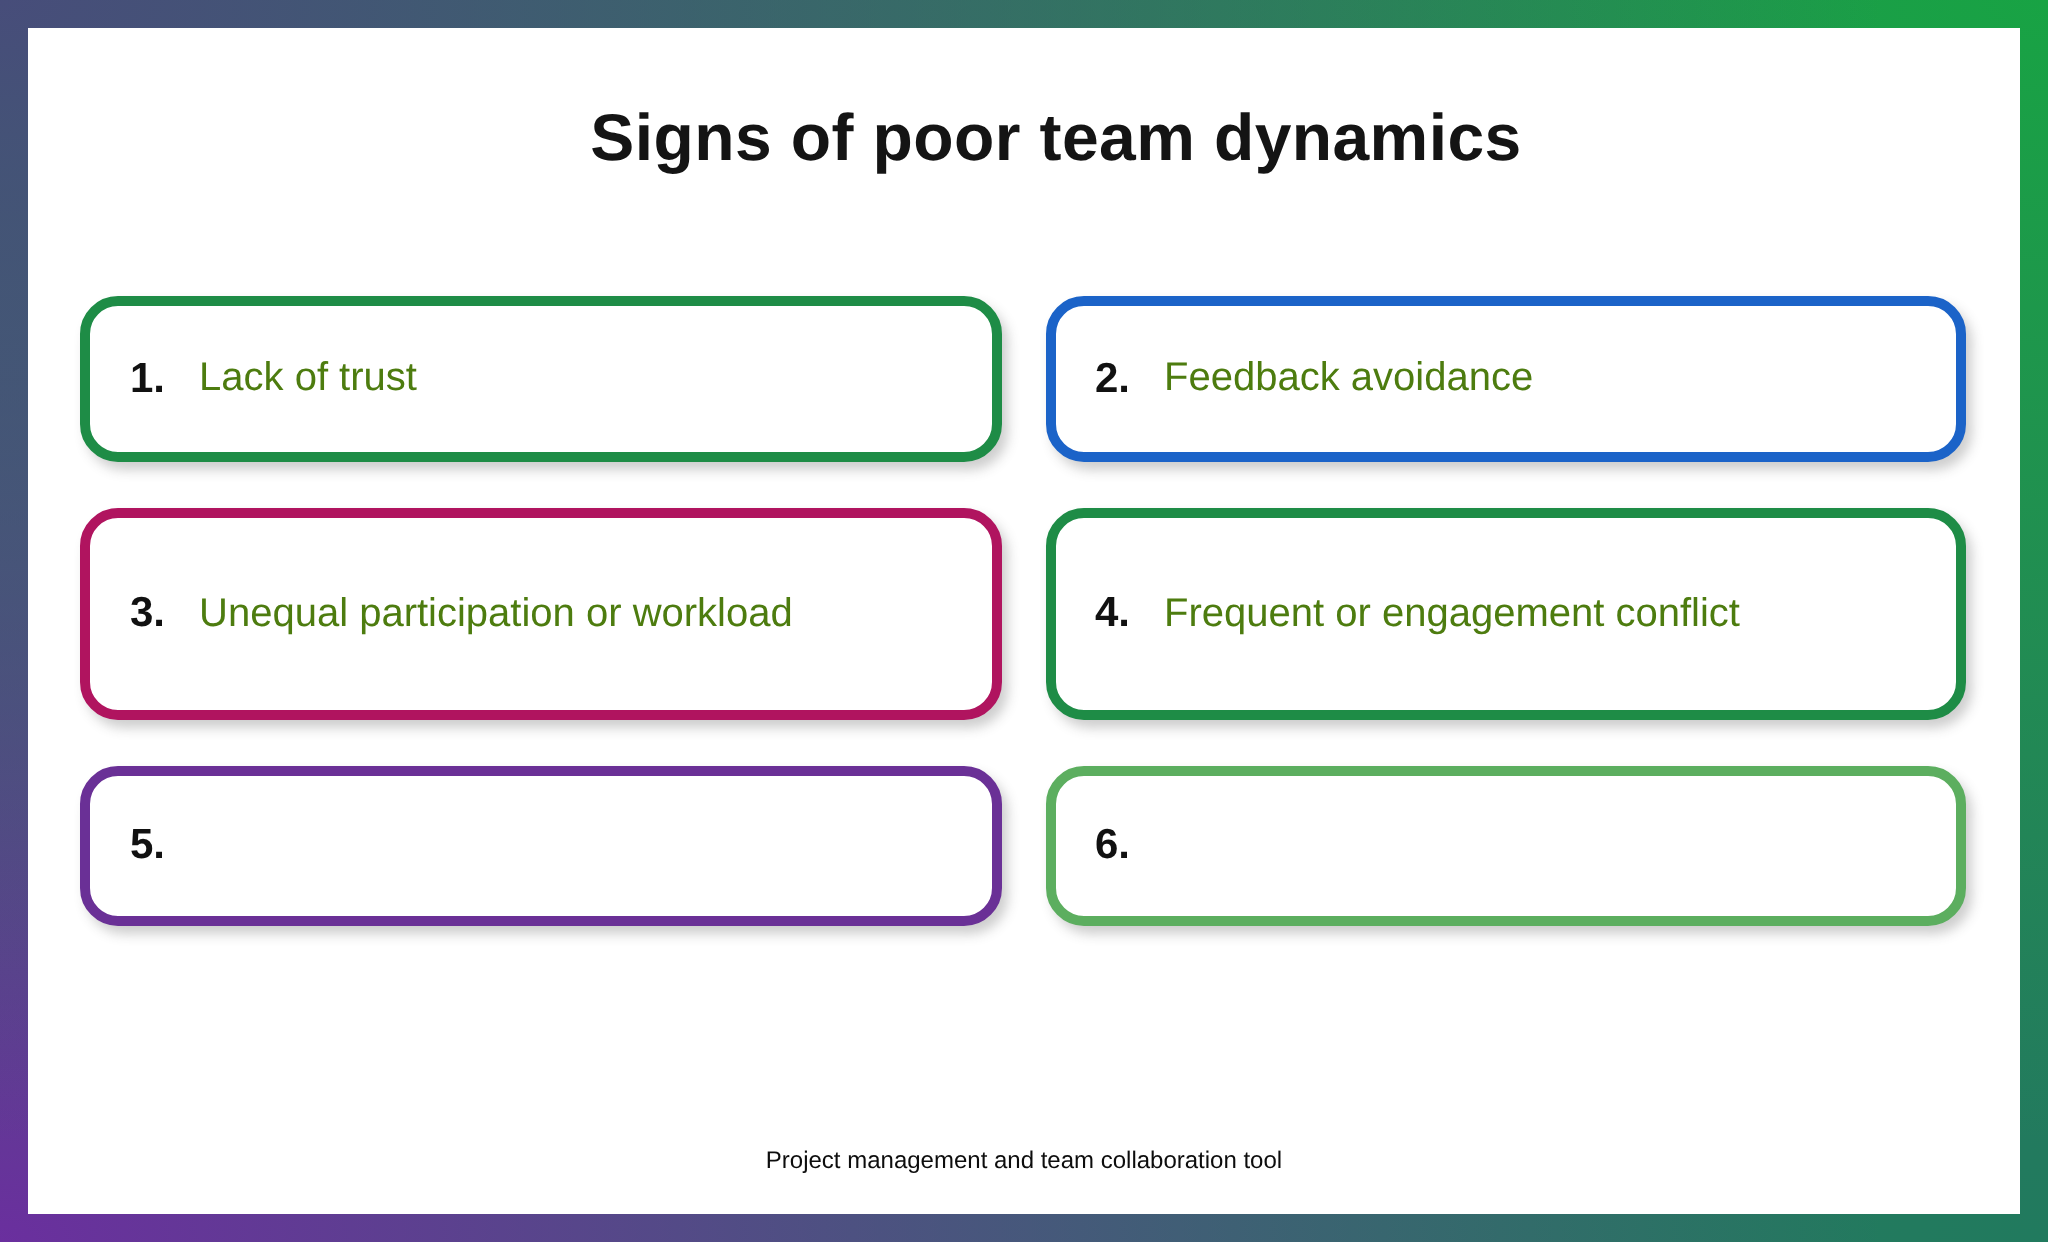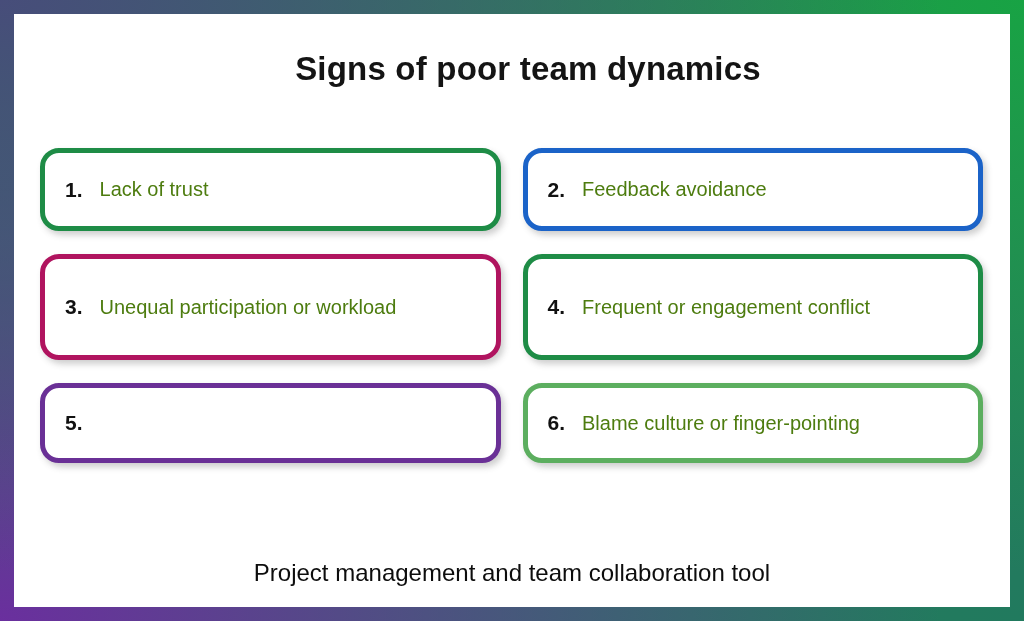--- a/index.html
+++ b/index.html
@@ -101,21 +101,21 @@
 
   .brand-name {
     font-size: 29px;
     font-weight: 700;
     color: #0d0d0d;
     letter-spacing: 0.2px;
   }
 
   .tagline {
     margin-top: 14px;
-    font-size: 24px;
+    font-size: 12px;
     color: #0d0d0d;
   }
 </style>
 </head>
 <body>
 
 <div class="frame" style="background: radial-gradient(at 0% 0%, rgb(71, 77, 122) 0%, rgba(0, 0, 0, 0) 65%), radial-gradient(at 100% 0%, rgb(24, 163, 68) 0%, rgba(0, 0, 0, 0) 65%), radial-gradient(at 0% 100%, rgb(106, 47, 158) 0%, rgba(0, 0, 0, 0) 65%), radial-gradient(at 100% 100%, rgb(33, 122, 94) 0%, rgba(0, 0, 0, 0) 65%), rgb(47, 122, 94);">
   <div class="panel">
 
     <h1 class="title">Signs of poor team dynamics</h1>
@@ -141,21 +141,20 @@
         <span class="card-number">4.</span>
         <span class="card-label">Frequent or engagement conflict</span>
       </div>
 
       <div class="card" style="border-color: rgb(106, 48, 150);">
         <span class="card-number">5.</span>
       </div>
 
       <div class="card" style="border-color: rgb(92, 174, 95);">
         <span class="card-number">6.</span>
-        <span class="card-label">Blame culture or finger-pointing</span>
       </div>
 
     </div>
 
     <div class="footer">
       <div class="tagline">Project management and team collaboration tool</div>
     </div>
 
   </div>
 </div>

